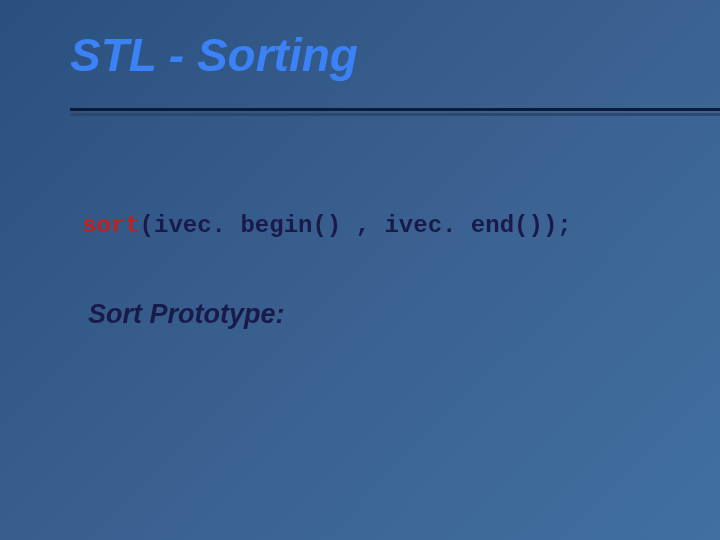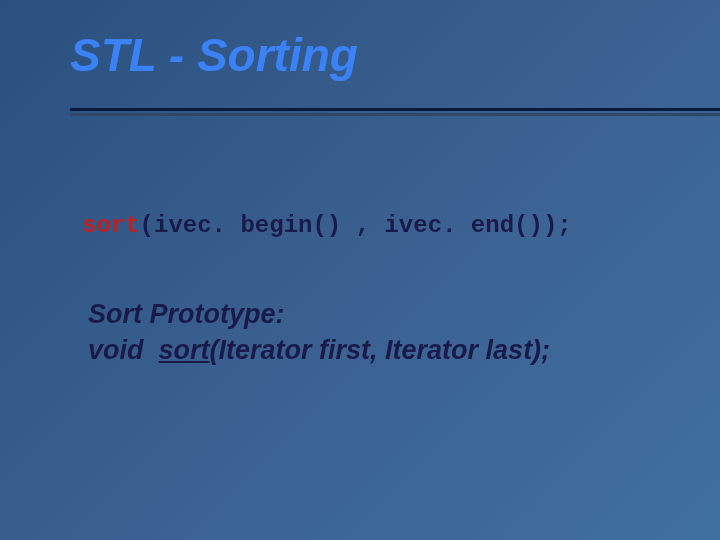--- a/index.html
+++ b/index.html
@@ -70,16 +70,13 @@
   <div class="rule1"></div>
   <div class="rule2"></div>
 </div>
 
 <div class="code-line">
   <span class="kw">sort</span><span>(ivec. begin() , ivec. end());</span>
 </div>
 
 <div class="proto">
   <div>Sort Prototype:</div>
-  <div>
-    <span>void</span>&nbsp;&nbsp;<span class="u">sort</span><span>(Iterator first, Iterator  last);</span>
-  </div>
 </div>
 
 </body></html>

